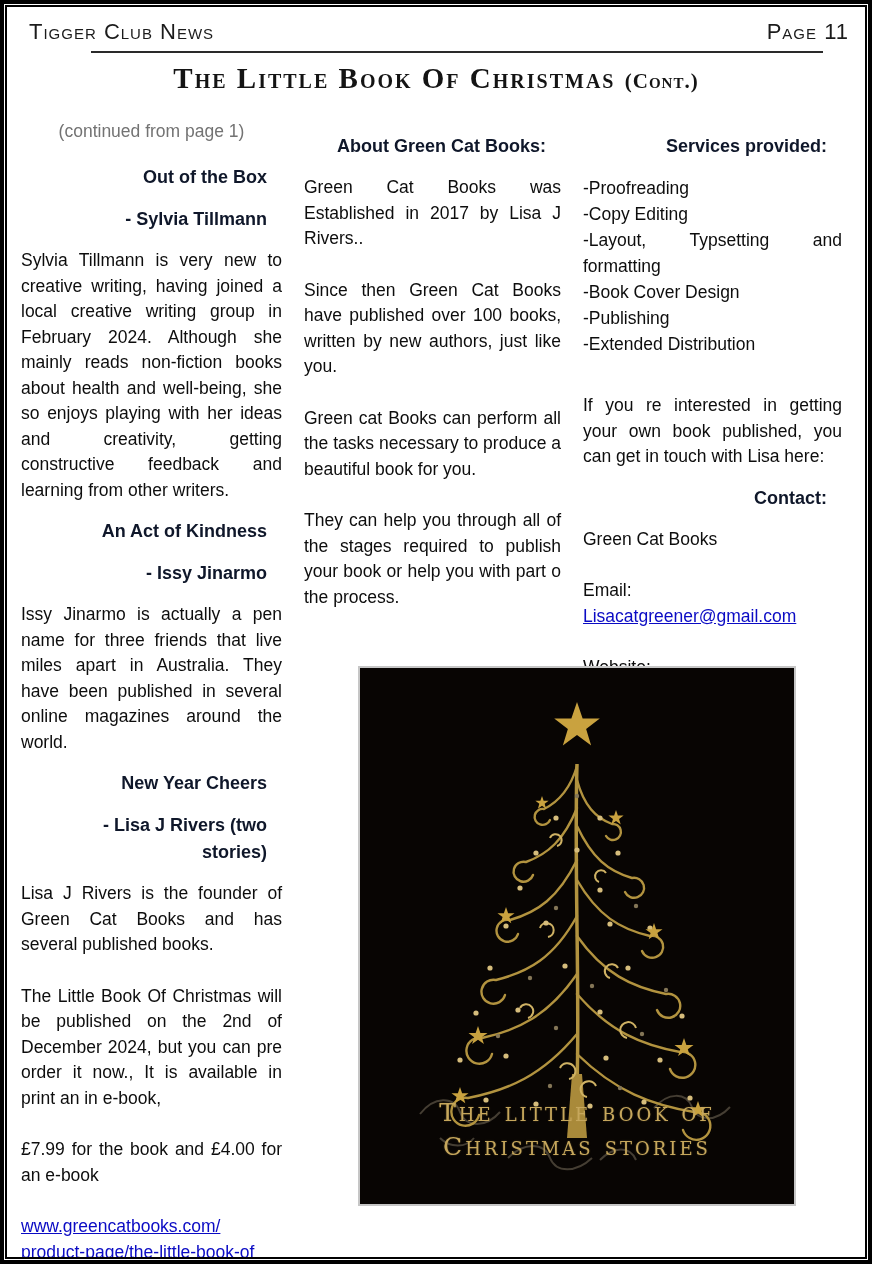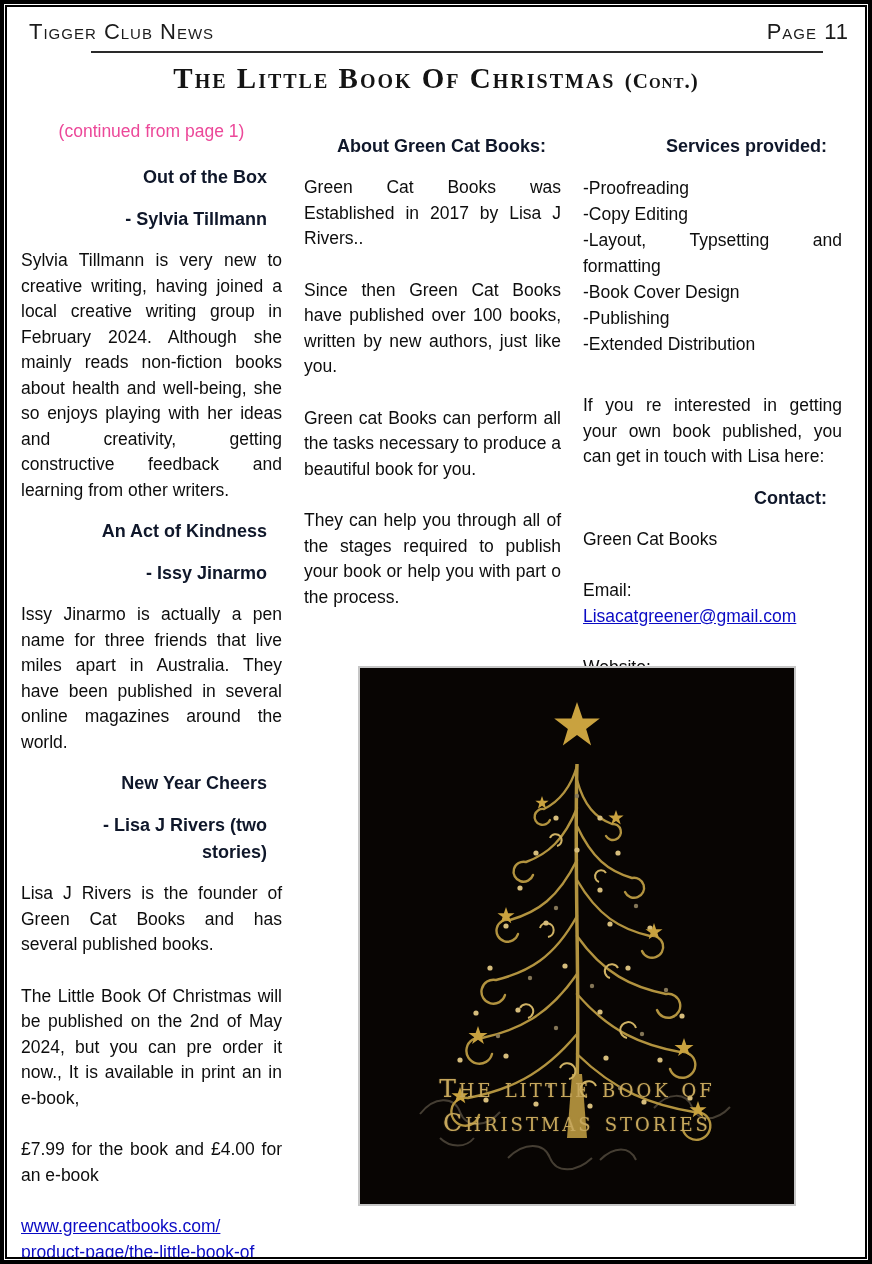--- a/index.html
+++ b/index.html
@@ -41,39 +41,39 @@
     font-size:17.5px;line-height:25.5px;color:#0d0d0d;
     text-align:justify;margin:0;
   }
   .no-justify{text-align:left;}
   h3.story-head{
     font-size:18px;line-height:27px;margin:15px;font-weight:bold;
     color:#0f172a;text-align:right;
   }
   .continued-note{
     font-size:17.5px;line-height:26px;text-align:center;
-    margin:0 0 20px 0;color:#ec4899;
+    margin:0 0 20px 0;color:#737373;
   }
   .sp{margin-top:26px;}          
   .sp-lg{margin-top:36px;}
   a.doc-link, .doc-link{
     color:#0b0bc4;text-decoration:underline;cursor:pointer;
     font-size:17.5px;line-height:25.5px;word-break:break-word;
   }
   .link-lines span{display:block;}
   .service-line{font-size:17.5px;line-height:26px;text-align:justify;color:#0d0d0d;}
   
   .book-cover{
     position:absolute;left:351px;top:659px;width:438px;height:540px;
     box-sizing:border-box;border:2px solid #c6c6c6;
     background:#080503;overflow:hidden;
   }
   .book-cover svg{position:absolute;inset:0;width:100%;height:100%;}
   .cover-title{
-    position:absolute;left:0;right:0;top:404px;text-align:center;
+    position:absolute;left:0;right:0;top:428px;text-align:center;
     font-family:"DejaVu Serif","Liberation Serif",serif;
     color:#c6a75c;letter-spacing:3px;font-size:25px;line-height:34px;
     text-shadow:0 0 2px rgba(198,167,92,.35);
   }
 </style>
 </head>
 <body>
 
 <div class="page">
   <div class="inner">
@@ -98,21 +98,21 @@
         <h3 class="story-head">- Sylvia Tillmann</h3>
         <p class="body-text">Sylvia Tillmann is very new to creative writing, having joined a local creative writing group in February 2024. Although she mainly reads non-fiction books about health and well-being, she so enjoys playing with her ideas and creativity, getting constructive feedback and learning from other writers.</p>
 
         <h3 class="story-head sp">An Act of Kindness</h3>
         <h3 class="story-head">- Issy Jinarmo</h3>
         <p class="body-text">Issy Jinarmo is actually a pen name for three friends that live miles apart in Australia. They have been published in several online magazines around the world.</p>
 
         <h3 class="story-head sp">New Year Cheers</h3>
         <h3 class="story-head"> - Lisa J Rivers (two stories)</h3>
         <p class="body-text">Lisa J Rivers is the founder of Green Cat Books and has several published books.</p>
-        <p class="body-text sp">The Little Book Of Christmas will be published on the 2nd of May 2024, but you can pre order it now., It is available in print an in e-book,</p>
+        <p class="body-text sp">The Little Book Of Christmas will be published on the 2nd of December 2024, but you can pre order it now., It is available in print an in e-book,</p>
         <p class="body-text sp">£7.99 for the book and £4.00 for an e-book</p>
 
         <div class="doc-link link-lines sp">
           <span>www.greencatbooks.com/</span>
           <span>product-page/the-little-book-of</span>
           <span>-christmas-stories</span>
         </div>
       </div>
 
       <div class="col col2">

